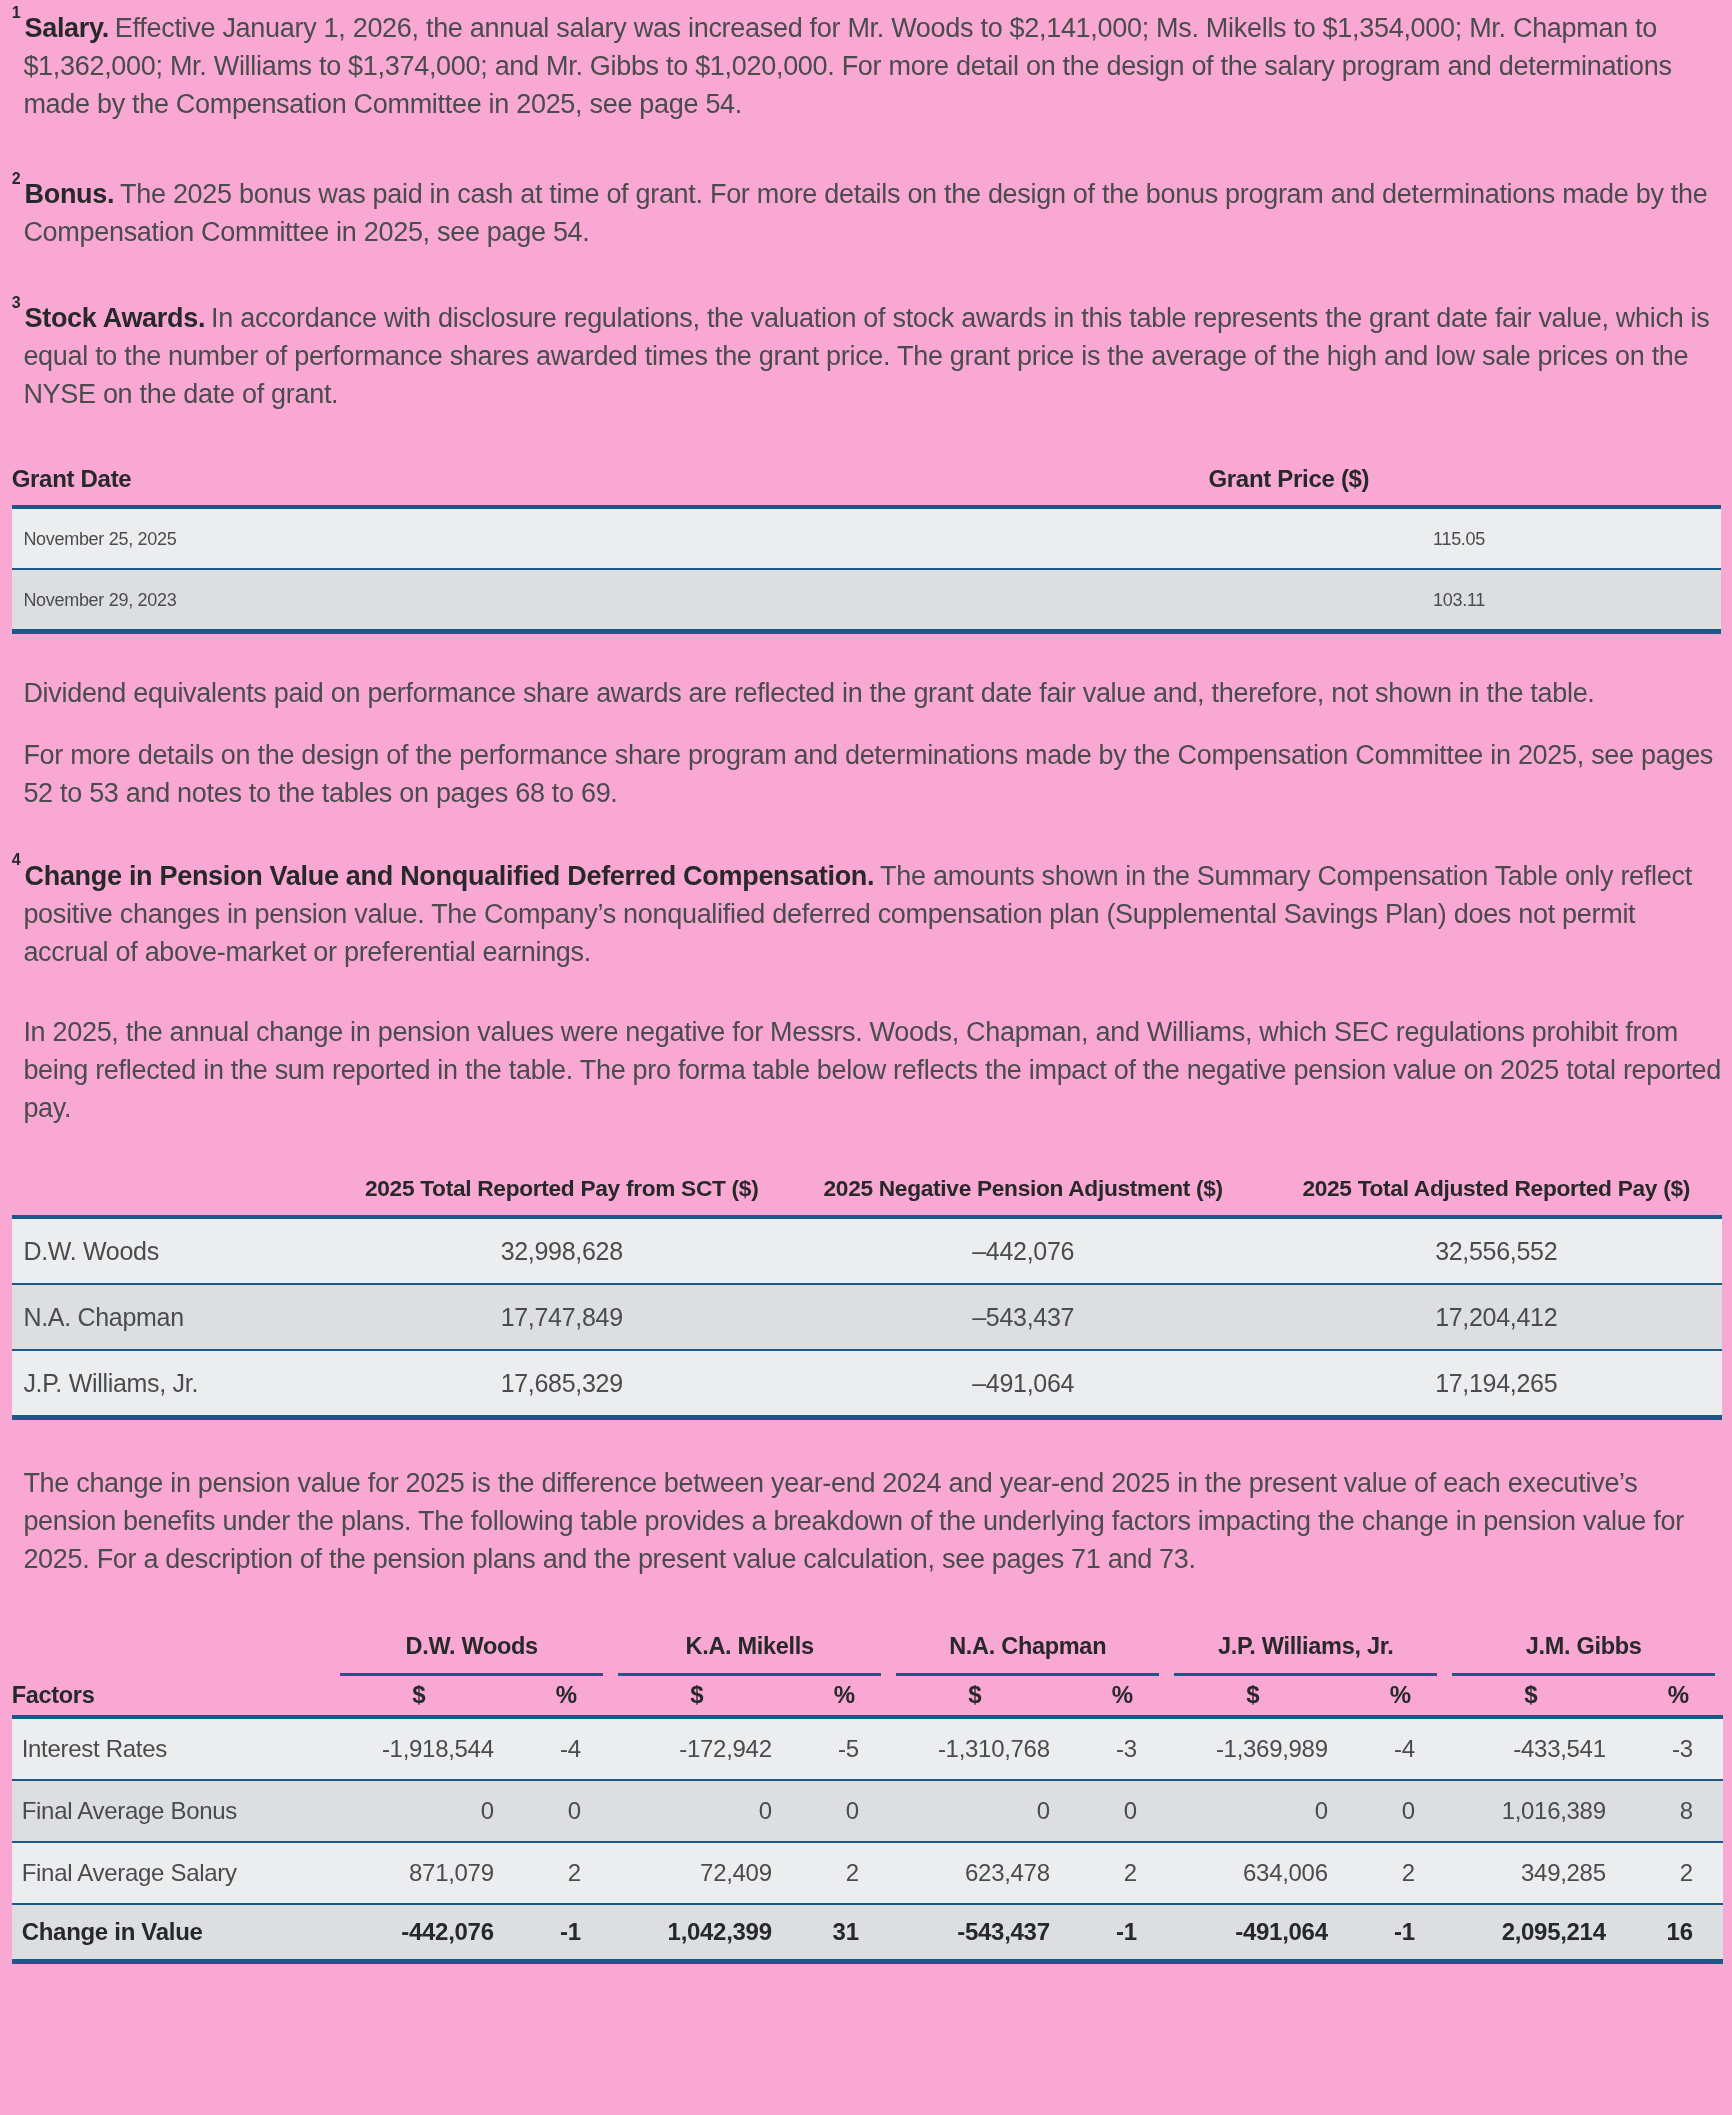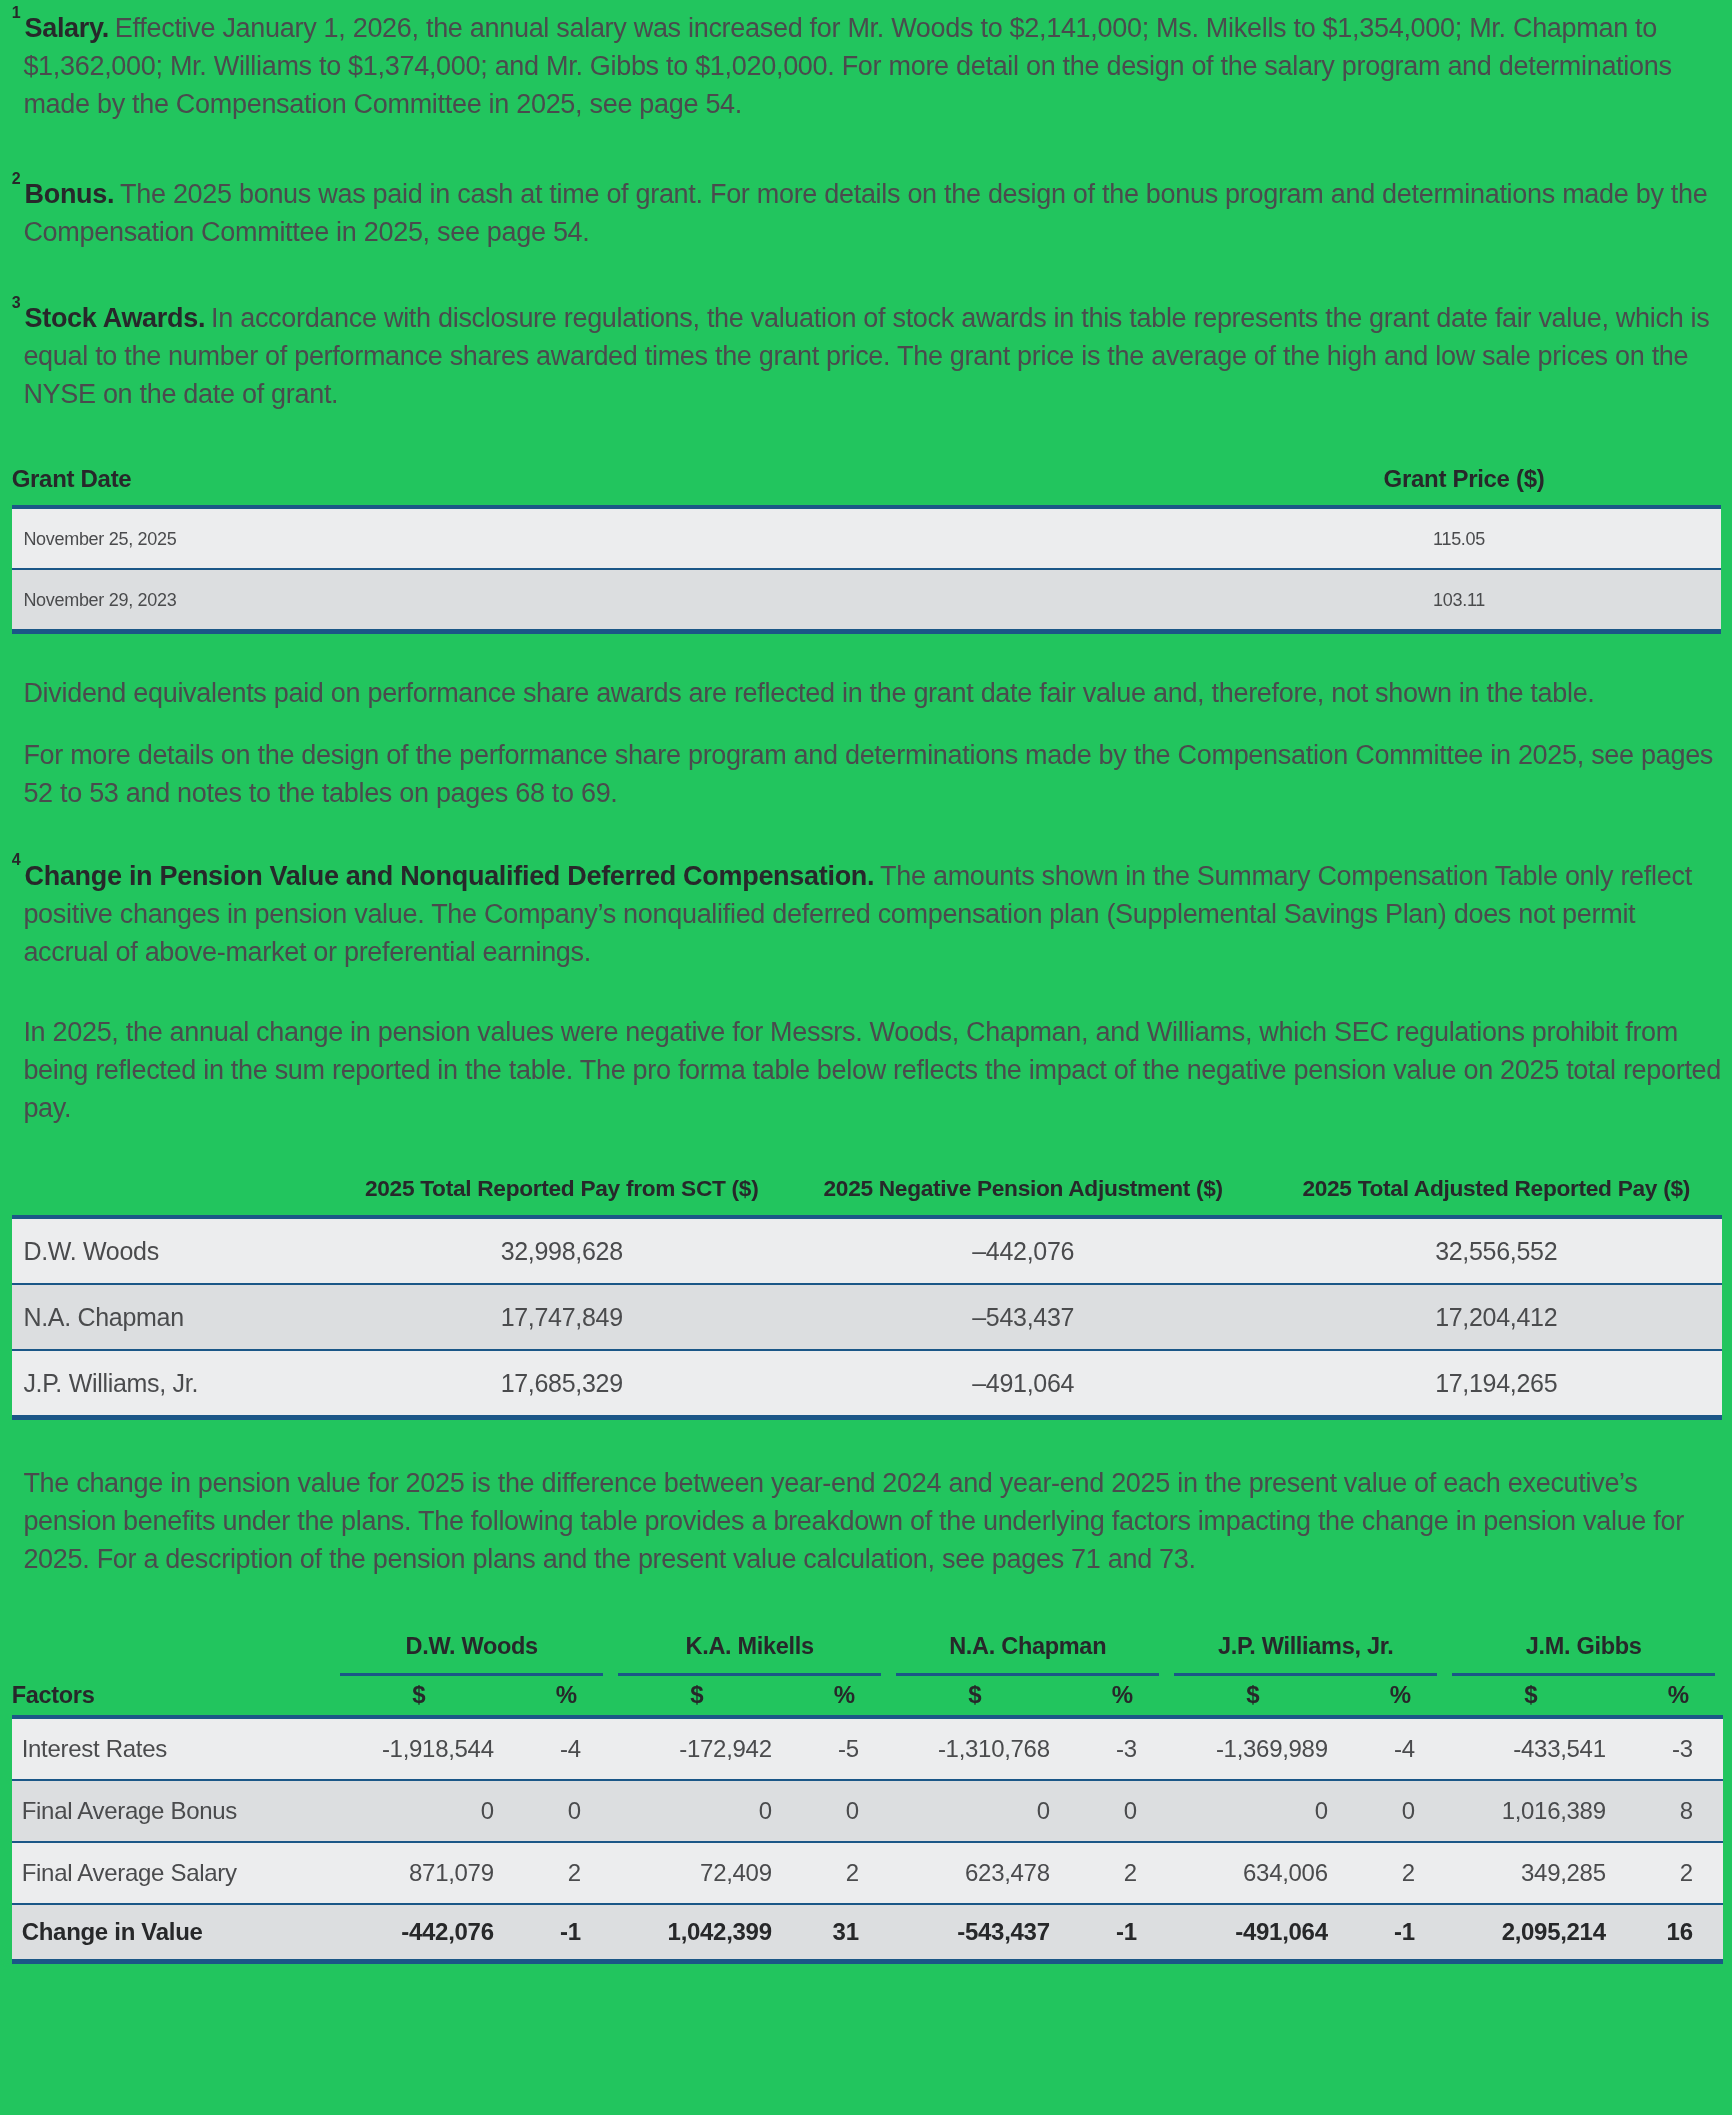--- a/index.html
+++ b/index.html
@@ -5,40 +5,40 @@
   :root{
     --blue:#1b5787;
     --row-light:#ecedee;
     --row-dark:#dcdee0;
     --txt:#4a4b4d;
     --txt-bold:#27282a;
   }
   html,body{margin:0;padding:0;background:#ffffff;}
   .page{
     width:1733px;height:2115px;box-sizing:border-box;
-    padding:3.4px 11.7px 0 11.7px;overflow:hidden;background:#22c55e;
+    padding:3.4px 11.7px 0 11.7px;overflow:hidden;background:#f9a8d4;
     font-family:"Liberation Sans",sans-serif;
     font-size:27px;line-height:38px;letter-spacing:-0.3px;color:var(--txt);
   }
   p{margin:0;}
   .fn{padding-left:11.7px;text-indent:-11.7px;}
   .para{padding-left:11.7px;}
   sup.fnum{font-size:16px;font-weight:700;color:var(--txt-bold);position:relative;top:-9.2px;margin-right:4.2px;}
   b.fnt{color:var(--txt-bold);margin-right:5.9px;letter-spacing:-0.3px;}
   .mb55{margin-bottom:46px}.mb50{margin-bottom:42px}.mb48{margin-bottom:40px}
   .mb28{margin-bottom:23.5px}.mb47{margin-bottom:39px}.mb45{margin-bottom:38px}.mb52{margin-bottom:44px}.mb58{margin-bottom:49px}
 
   table{border-collapse:collapse;table-layout:fixed;width:100%;}
   th,td{font-weight:400;padding:0;}
 
   
   .t1 thead th{height:39px;vertical-align:bottom;padding-bottom:6.7px;
     font-weight:700;color:var(--txt-bold);font-size:24px;border-bottom:4.2px solid var(--blue);}
   .t1 thead th.left{text-align:left;}
-  .t1 thead th.right{text-align:center;padding-right:1.7px;}
+  .t1 thead th.right{text-align:left;padding-right:1.7px;}
   .t1 tbody td{height:59px;font-size:18px;}
   .t1 tbody tr{border-top:2.5px solid var(--blue);}
   .t1 tbody tr:last-child{border-bottom:5px solid var(--blue);}
   .t1 tbody tr:nth-child(odd){background:var(--row-light);}
   .t1 tbody tr:nth-child(even){background:var(--row-dark);}
   .t1 td.date{padding-left:11.7px;text-align:left;}
   .t1 td.price{padding-right:11.7px;text-align:center;}
 
   
   .t2 thead th{height:42px;vertical-align:bottom;padding-bottom:8.4px;white-space:nowrap;

